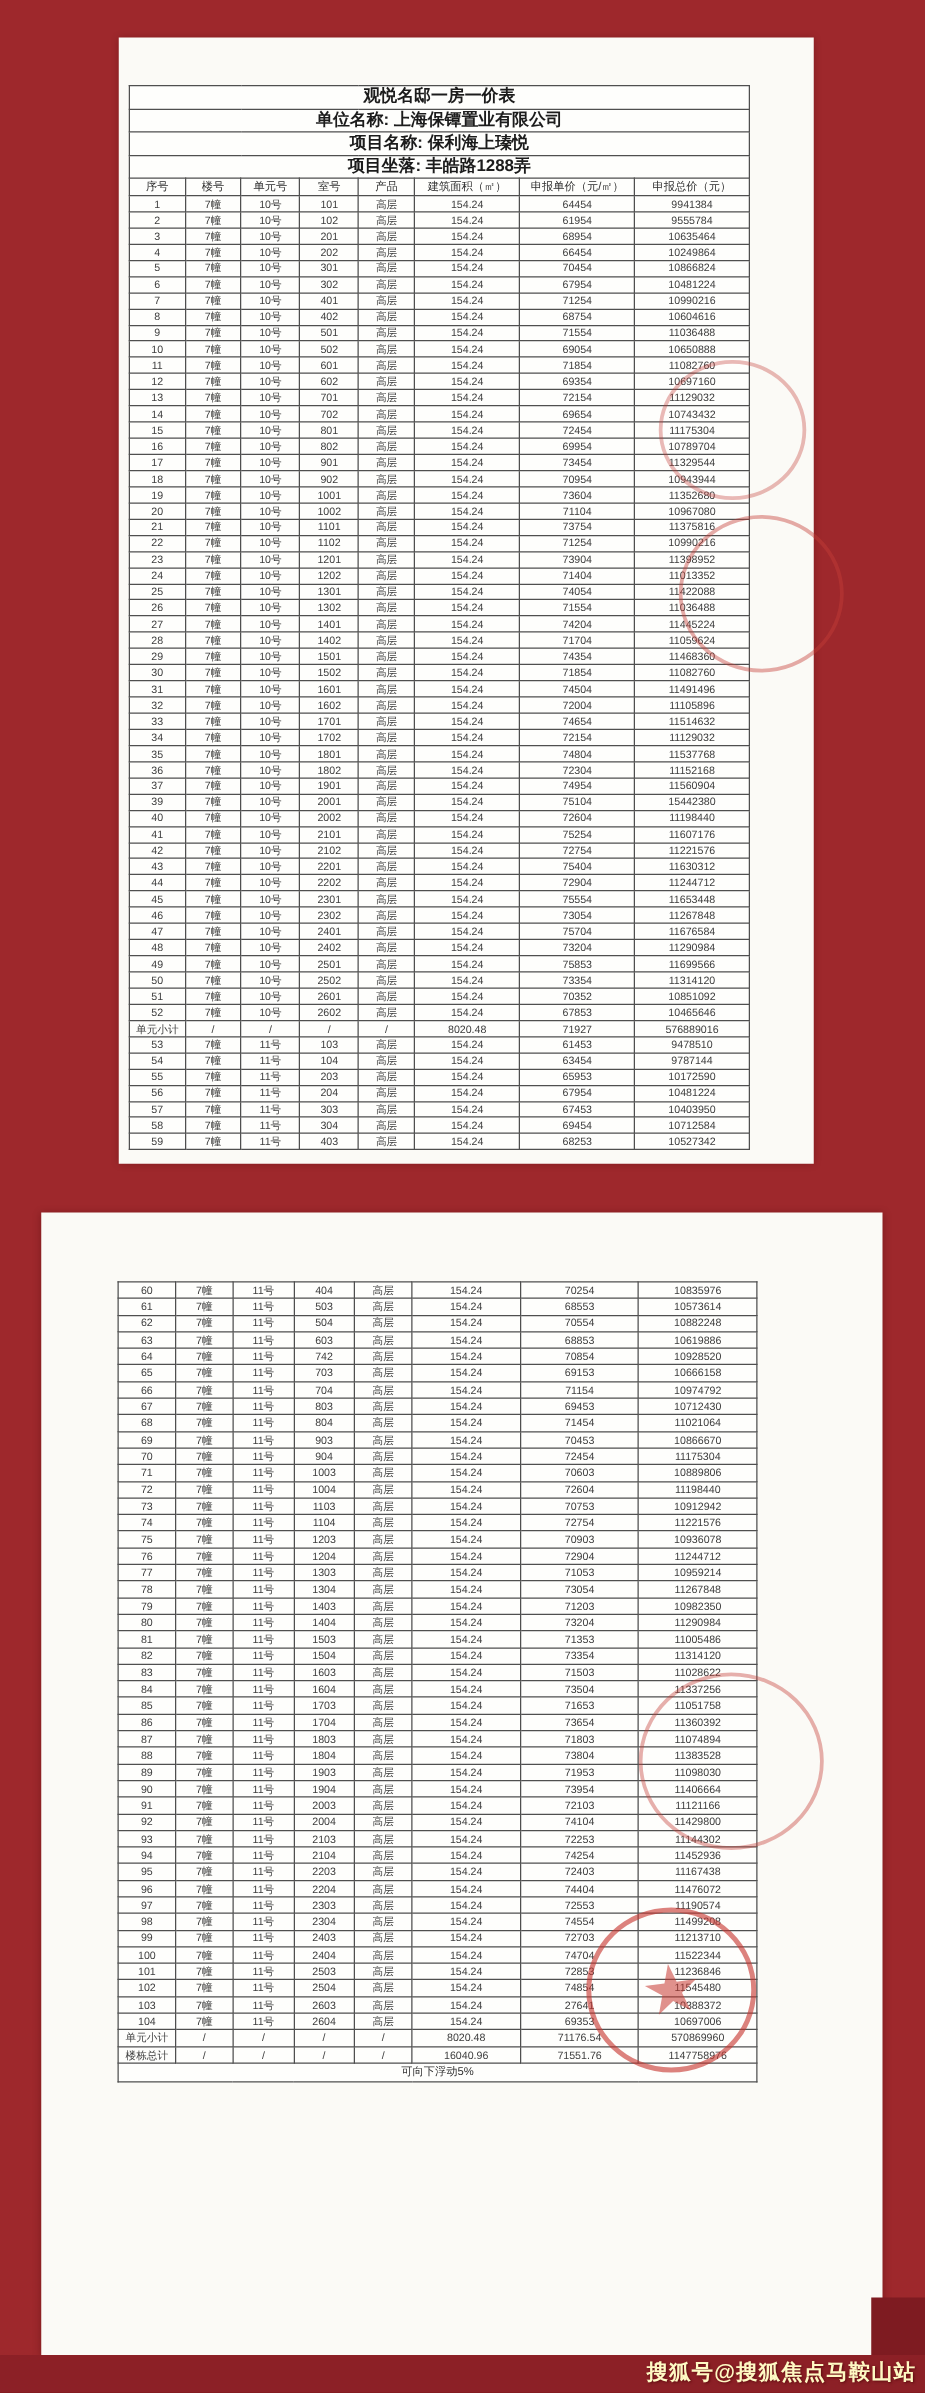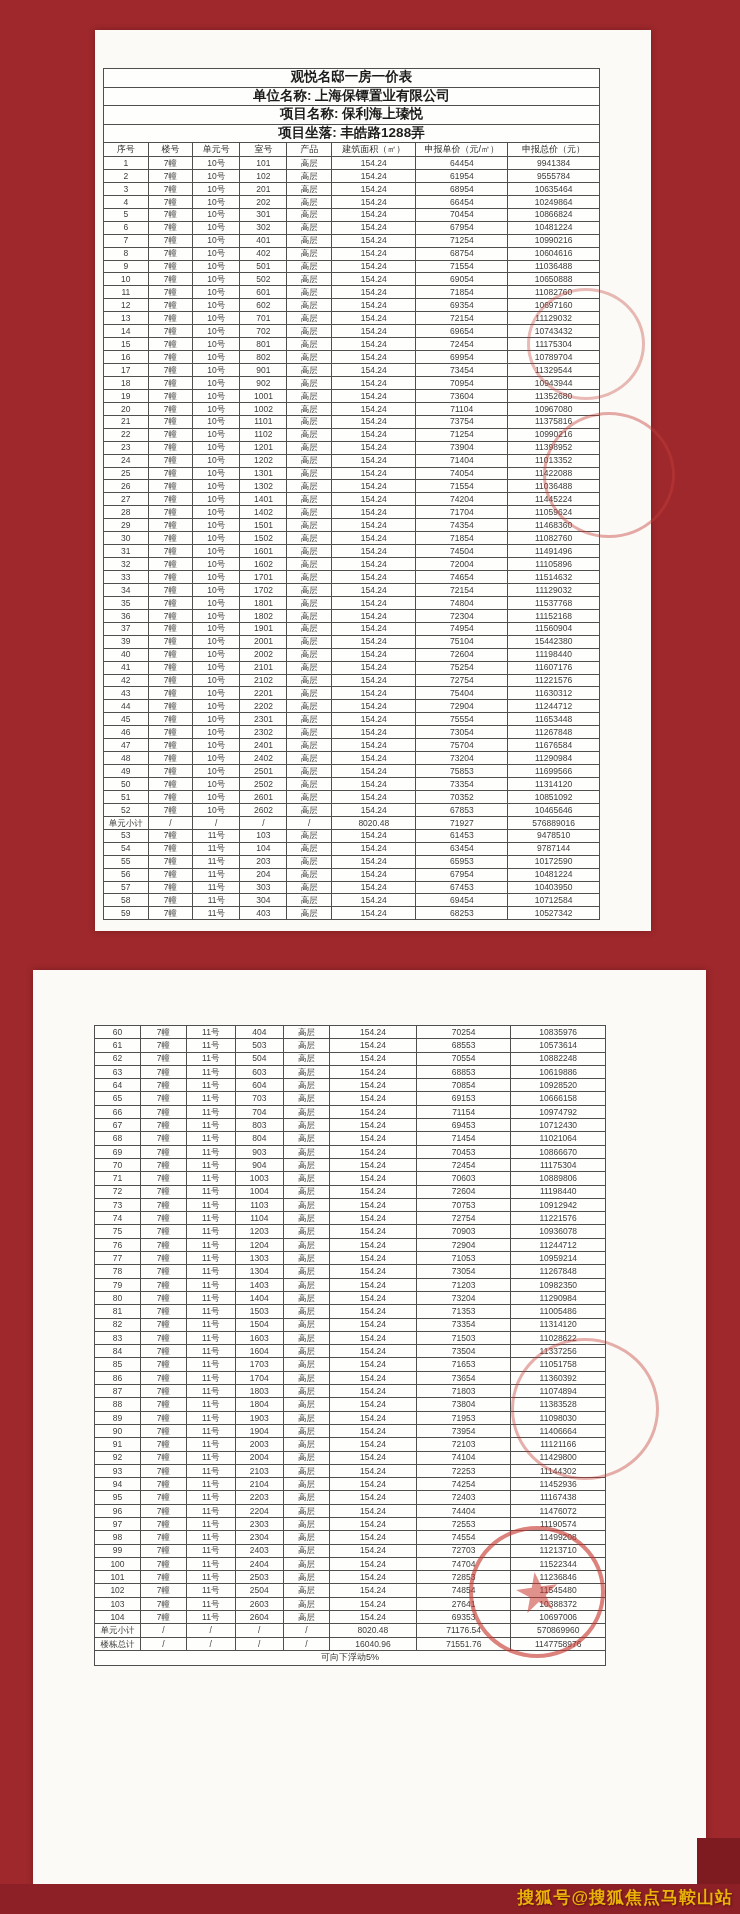--- a/index.html
+++ b/index.html
@@ -38,21 +38,21 @@
     display:flex;align-items:center;justify-content:center;
   }
   #seal .star{
     font-size:54px;color:rgba(199,54,47,.55);line-height:1;
     transform:rotate(-8deg);
   }
   .footer-strip{position:absolute;left:0;top:1884px;width:740px;height:30px;background:#8c2026;}
   .corner-block{position:absolute;left:697px;top:1838px;width:43px;height:76px;background:#7e1b21;}
   .watermark{
     position:absolute;right:7px;top:1886px;
-    color:#eab308;font-size:17px;font-weight:bold;letter-spacing:1px;
+    color:#fef9c3;font-size:17px;font-weight:bold;letter-spacing:1px;
     text-shadow:1px 1px 2px rgba(70,0,5,.65);
   }
 </style>
 </head>
 <body>
 
 <div class="canvas">
 
   <div class="page" id="page1">
     <table class="tbl" id="table1">
@@ -739,21 +739,21 @@
             <td>603</td>
             <td>高层</td>
             <td>154.24</td>
             <td>68853</td>
             <td>10619886</td>
           </tr>
           <tr>
             <td>64</td>
             <td>7幢</td>
             <td>11号</td>
-            <td>604</td>
+            <td>742</td>
             <td>高层</td>
             <td>154.24</td>
             <td>70854</td>
             <td>10928520</td>
           </tr>
           <tr>
             <td>65</td>
             <td>7幢</td>
             <td>11号</td>
             <td>703</td>

